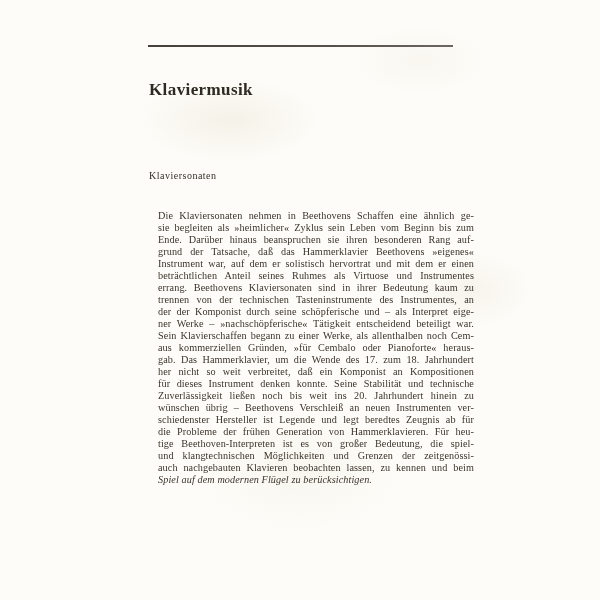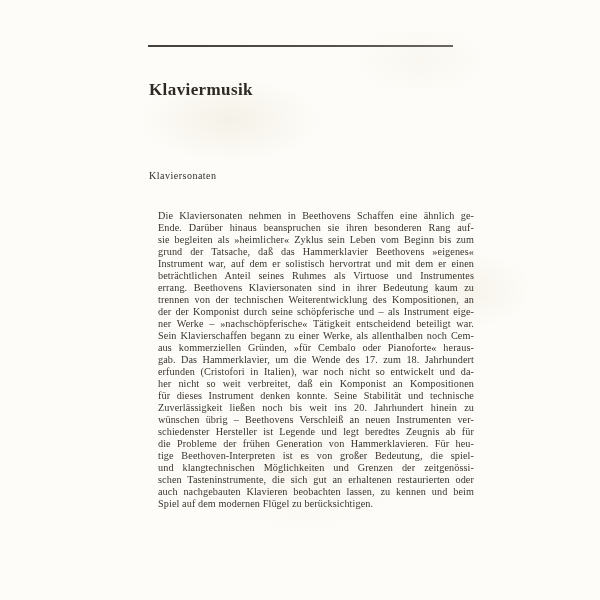--- a/index.html
+++ b/index.html
@@ -60,49 +60,48 @@
     color: #3a332b;
     margin-left: 9px;
   }
   .body-line {
     height: 12px;
     text-align: justify;
     text-align-last: justify;
   }
   .body-line.last {
     text-align-last: left;
+    font-style: italic;
   }
 </style>
 </head>
 <body>
 
 <div class="page">
   <div class="top-rule"></div>
   <div class="book-title">Klaviermusik</div>
   <div class="section-title">Klaviersonaten</div>
   <div class="body-text">
     <div class="body-line">Die Klaviersonaten nehmen in Beethovens Schaffen eine ähnlich ge-</div>
+    <div class="body-line">sie begleiten als »heimlicher« Zyklus sein Leben vom Beginn bis zum</div>
     <div class="body-line">Ende. Darüber hinaus beanspruchen sie ihren besonderen Rang auf-</div>
-    <div class="body-line">sie begleiten als »heimlicher« Zyklus sein Leben vom Beginn bis zum</div>
     <div class="body-line">grund der Tatsache, daß das Hammerklavier Beethovens »eigenes«</div>
     <div class="body-line">Instrument war, auf dem er solistisch hervortrat und mit dem er einen</div>
     <div class="body-line">beträchtlichen Anteil seines Ruhmes als Virtuose und Instrumentes</div>
     <div class="body-line">errang. Beethovens Klaviersonaten sind in ihrer Bedeutung kaum zu</div>
-    <div class="body-line">trennen von der technischen Weiterentwicklung des Kompositionen, an</div>
-    <div class="body-line">der der Komponist durch seine schöpferische und – als Instrument eige-</div>
+    <div class="body-line">trennen von der technischen Tasteninstrumente des Instrumentes, an</div>
+    <div class="body-line">der der Komponist durch seine schöpferische und – als Interpret eige-</div>
     <div class="body-line">ner Werke – »nachschöpferische« Tätigkeit entscheidend beteiligt war.</div>
     <div class="body-line">Sein Klavierschaffen begann zu einer Werke, als allenthalben noch Cem-</div>
     <div class="body-line">aus kommerziellen Gründen, »für Cembalo oder Pianoforte« heraus-</div>
     <div class="body-line">gab. Das Hammerklavier, um die Wende des 17. zum 18. Jahrhundert</div>
-    <div class="body-line">erfunden (Cristofori in Italien), war noch nicht so entwickelt und da-</div>
     <div class="body-line">her nicht so weit verbreitet, daß ein Komponist an Kompositionen</div>
     <div class="body-line">für dieses Instrument denken konnte. Seine Stabilität und technische</div>
     <div class="body-line">Zuverlässigkeit ließen noch bis weit ins 20. Jahrhundert hinein zu</div>
     <div class="body-line">wünschen übrig – Beethovens Verschleiß an neuen Instrumenten ver-</div>
     <div class="body-line">schiedenster Hersteller ist Legende und legt beredtes Zeugnis ab für</div>
     <div class="body-line">die Probleme der frühen Generation von Hammerklavieren. Für heu-</div>
     <div class="body-line">tige Beethoven-Interpreten ist es von großer Bedeutung, die spiel-</div>
     <div class="body-line">und klangtechnischen Möglichkeiten und Grenzen der zeitgenössi-</div>
-    <div class="body-line">schen Tasteninstrumente, die sich gut an erhaltenen restaurierten oder</div>
     <div class="body-line">auch nachgebauten Klavieren beobachten lassen, zu kennen und beim</div>
     <div class="body-line last">Spiel auf dem modernen Flügel zu berücksichtigen.</div>
   </div>
 </div>
 
 </body></html>

